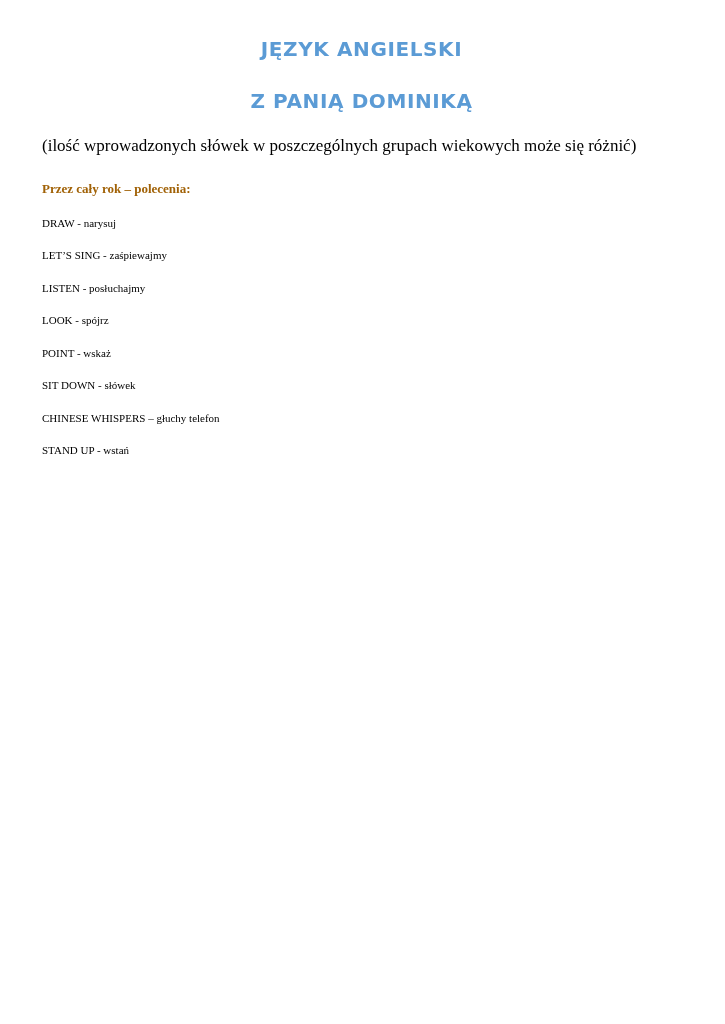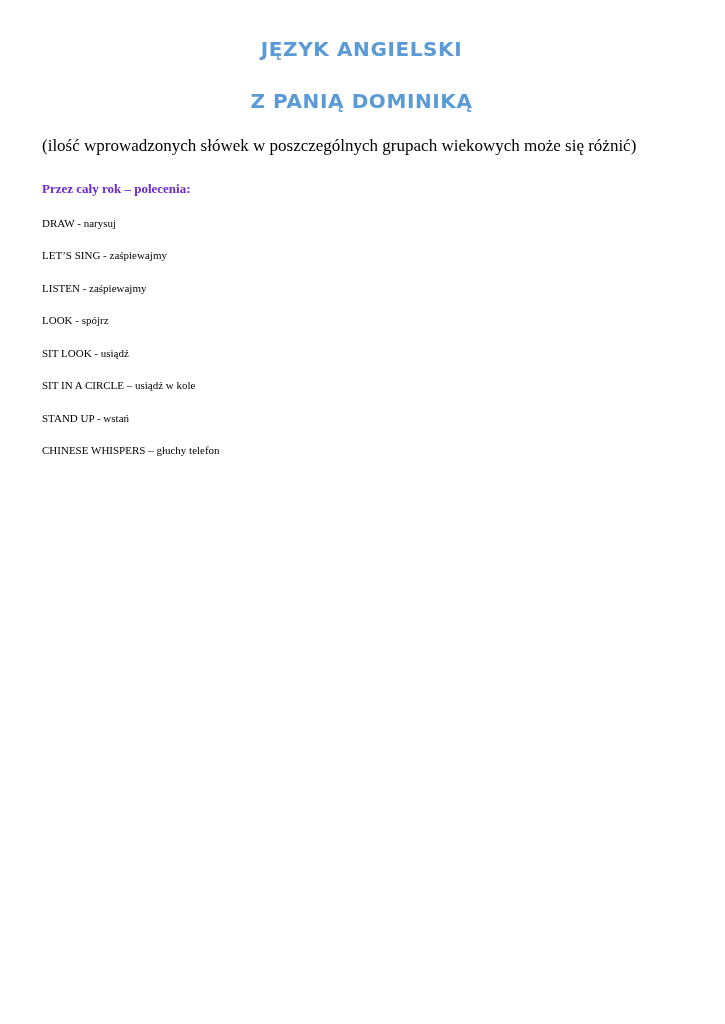--- a/index.html
+++ b/index.html
@@ -40,21 +40,21 @@
   }
   .title-line.second {
     margin-top: 21px;
   }
   .note {
     font-size: 17px;
     line-height: 1.5;
     margin: 9px 0 0 0;
   }
   .section-heading {
-    color: #6d28d9;
+    color: #a16207;
     font-weight: bold;
     font-size: 13px;
     margin: 22px 0 0 0;
   }
   .entry {
     font-size: 11px;
     line-height: 1.5;
     margin: 16px 0 0 0;
   }
   .entry:first-of-type {
@@ -71,21 +71,21 @@
     <p class="title-line second">Z PANIĄ DOMINIKĄ</p>
   </div>
 
   <p class="note">(ilość wprowadzonych słówek w poszczególnych grupach wiekowych może się różnić)</p>
 
   <p class="section-heading">Przez cały rok – polecenia:</p>
 
   <div>
     <p class="entry">DRAW - narysuj</p>
     <p class="entry">LET’S SING - zaśpiewajmy</p>
-    <p class="entry">LISTEN - zaśpiewajmy</p>
+    <p class="entry">LISTEN - posłuchajmy</p>
     <p class="entry">LOOK - spójrz</p>
-    <p class="entry">SIT  LOOK - usiądź</p>
-    <p class="entry">SIT IN A CIRCLE – usiądź w kole</p>
+    <p class="entry">POINT - wskaż</p>
+    <p class="entry">SIT  DOWN - słówek</p>
+    <p class="entry">CHINESE WHISPERS – głuchy telefon</p>
     <p class="entry">STAND UP - wstań</p>
-    <p class="entry">CHINESE WHISPERS – głuchy telefon</p>
   </div>
 
 </div>
 
 </body></html>

